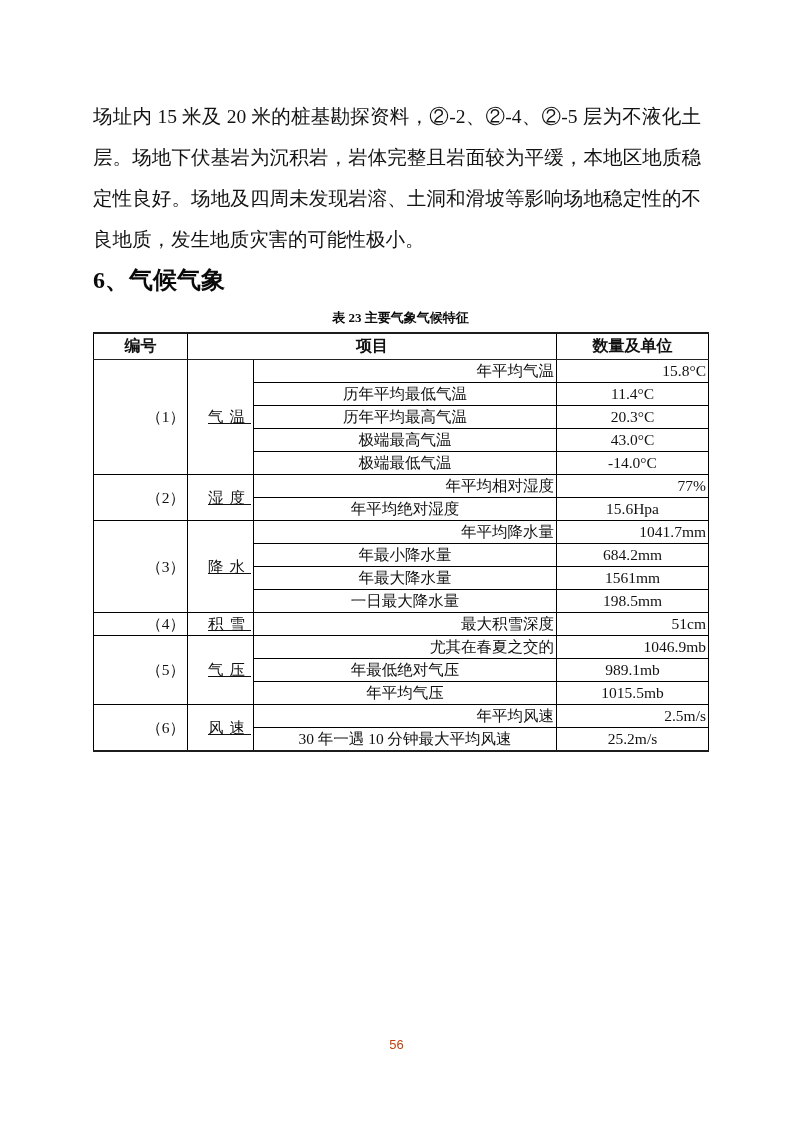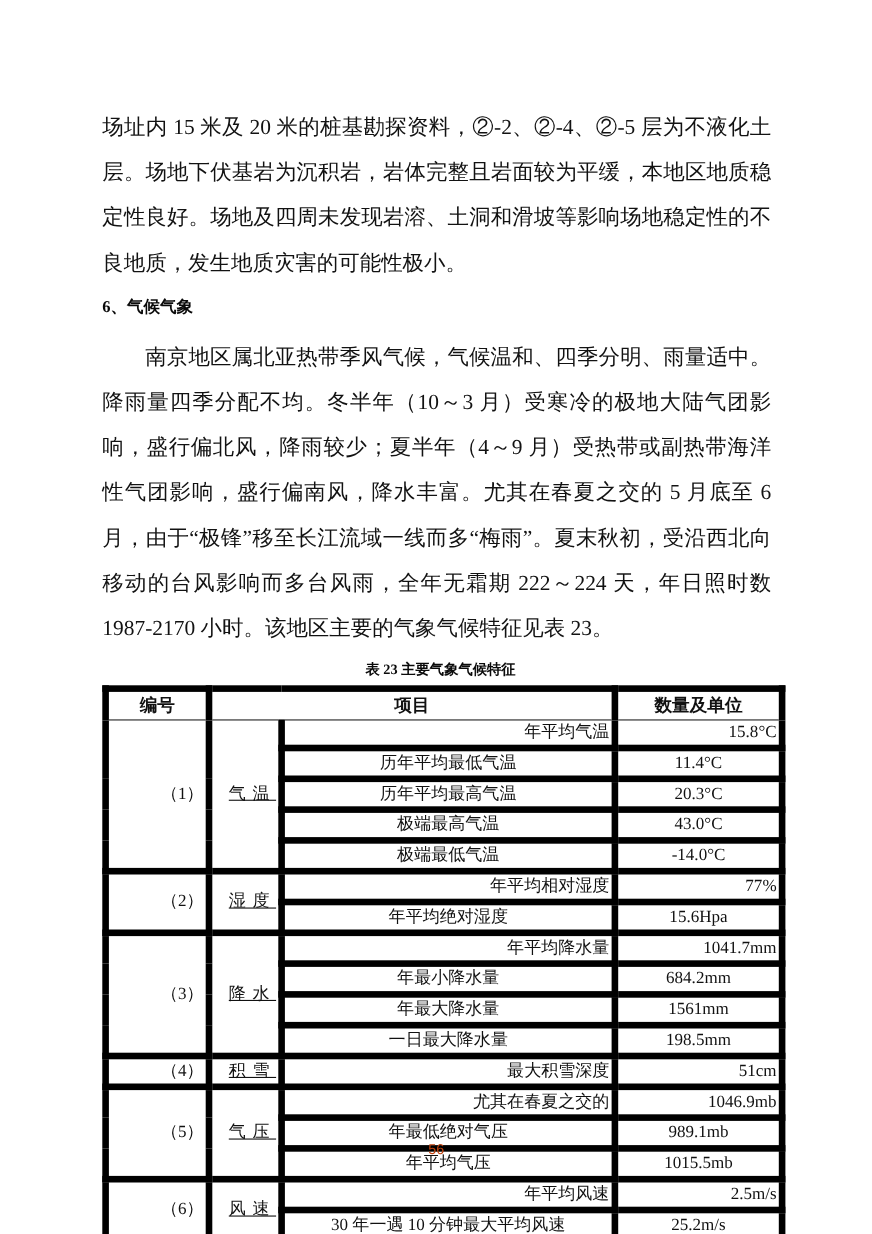--- a/index.html
+++ b/index.html
@@ -23,21 +23,21 @@
     width: 608px;
     font-size: 19.5px;
     line-height: 41px;
     text-align: justify;
     text-justify: inter-ideograph;
     color: #121212;
   }
   .para-indent { text-indent: 39px; margin-top: 4px; }
   .section-heading {
     margin: 0;
-    font-size: 15px;
+    font-size: 24px;
     line-height: 41px;
     font-weight: bold;
     color: #0a0a0a;
   }
   .table-title {
     margin: 7px 0 4px 0;
     width: 615px;
     text-align: center;
     font-size: 13px;
     font-weight: bold;
@@ -47,21 +47,21 @@
   table.climate {
     border-collapse: collapse;
     table-layout: fixed;
     width: 615px;
     font-size: 15.5px;
     color: #111111;
     border-top: 2.5px solid #1c1c1c;
     border-bottom: 2.5px solid #1c1c1c;
   }
   table.climate th, table.climate td {
-    border: 6px solid #000000;
+    border: 1px solid #000000;
     text-align: center;
     vertical-align: middle;
     padding: 0 2px;
     overflow: hidden;
     white-space: nowrap;
   }
   table.climate thead th {
     height: 25px;
     font-size: 16px;
     font-weight: bold;
@@ -84,21 +84,20 @@
 </head>
 <body>
 
 <div class="page">
   <div class="content">
 
     <p class="para">场址内 15 米及 20 米的桩基勘探资料，②-2、②-4、②-5 层为不液化土层。场地下伏基岩为沉积岩，岩体完整且岩面较为平缓，本地区地质稳定性良好。场地及四周未发现岩溶、土洞和滑坡等影响场地稳定性的不良地质，发生地质灾害的可能性极小。</p>
 
     <h2 class="section-heading">6、气候气象</h2>
 
-    <p class="para para-indent">南京地区属北亚热带季风气候，气候温和、四季分明、雨量适中。降雨量四季分配不均。冬半年（10～3 月）受寒冷的极地大陆气团影响，盛行偏北风，降雨较少；夏半年（4～9 月）受热带或副热带海洋性气团影响，盛行偏南风，降水丰富。尤其在春夏之交的 5 月底至 6 月，由于“极锋”移至长江流域一线而多“梅雨”。夏末秋初，受沿西北向移动的台风影响而多台风雨，全年无霜期 222～224 天，年日照时数 1987-2170 小时。该地区主要的气象气候特征见表 23。</p>
 
     <div class="table-title">表 23 主要气象气候特征</div>
 
     <table class="climate">
       <colgroup>
         <col style="width:94px">
         <col style="width:66px">
         <col style="width:303px">
         <col style="width:152px">
       </colgroup>

